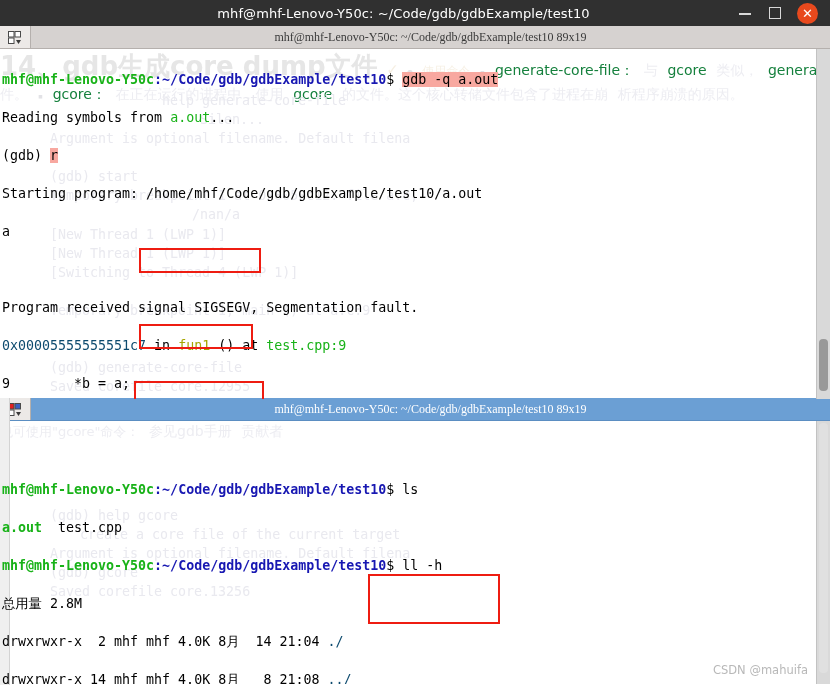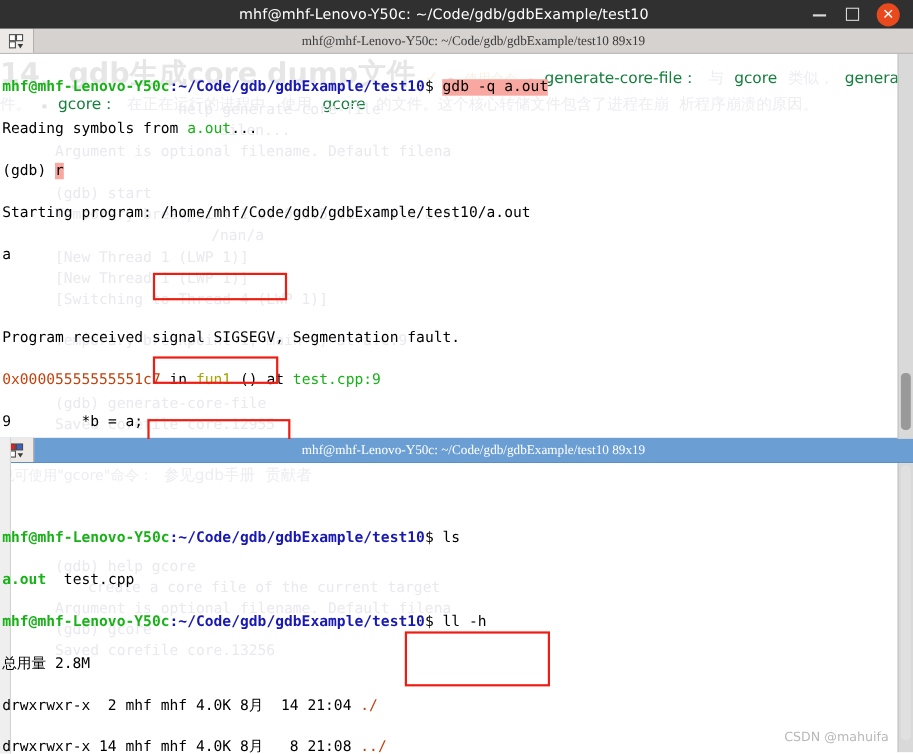--- a/index.html
+++ b/index.html
@@ -130,21 +130,21 @@
     z-index: 3;
   }
   .term1 { height: 350px; padding-left: 16px; }
   .term2 { height: 263px; }
 
   .ln { height: 19px; }
   .usr { color: #18b218; font-weight: bold; }
   .pth { color: #1818b2; font-weight: bold; }
   .grn { color: #18b218; }
   .grnb { color: #18b218; font-weight: bold; }
-  .blu { color: #c2410c; }
+  .blu { color: #0c4a6e; }
   .ylw { color: #a6a600; }
   .hl { background: #f8a8a0; }
 
   
   .ghost {
     position: absolute;
     left: 0; top: 0; right: 0; bottom: 0;
     z-index: 1;
     pointer-events: none;
     overflow: hidden;

